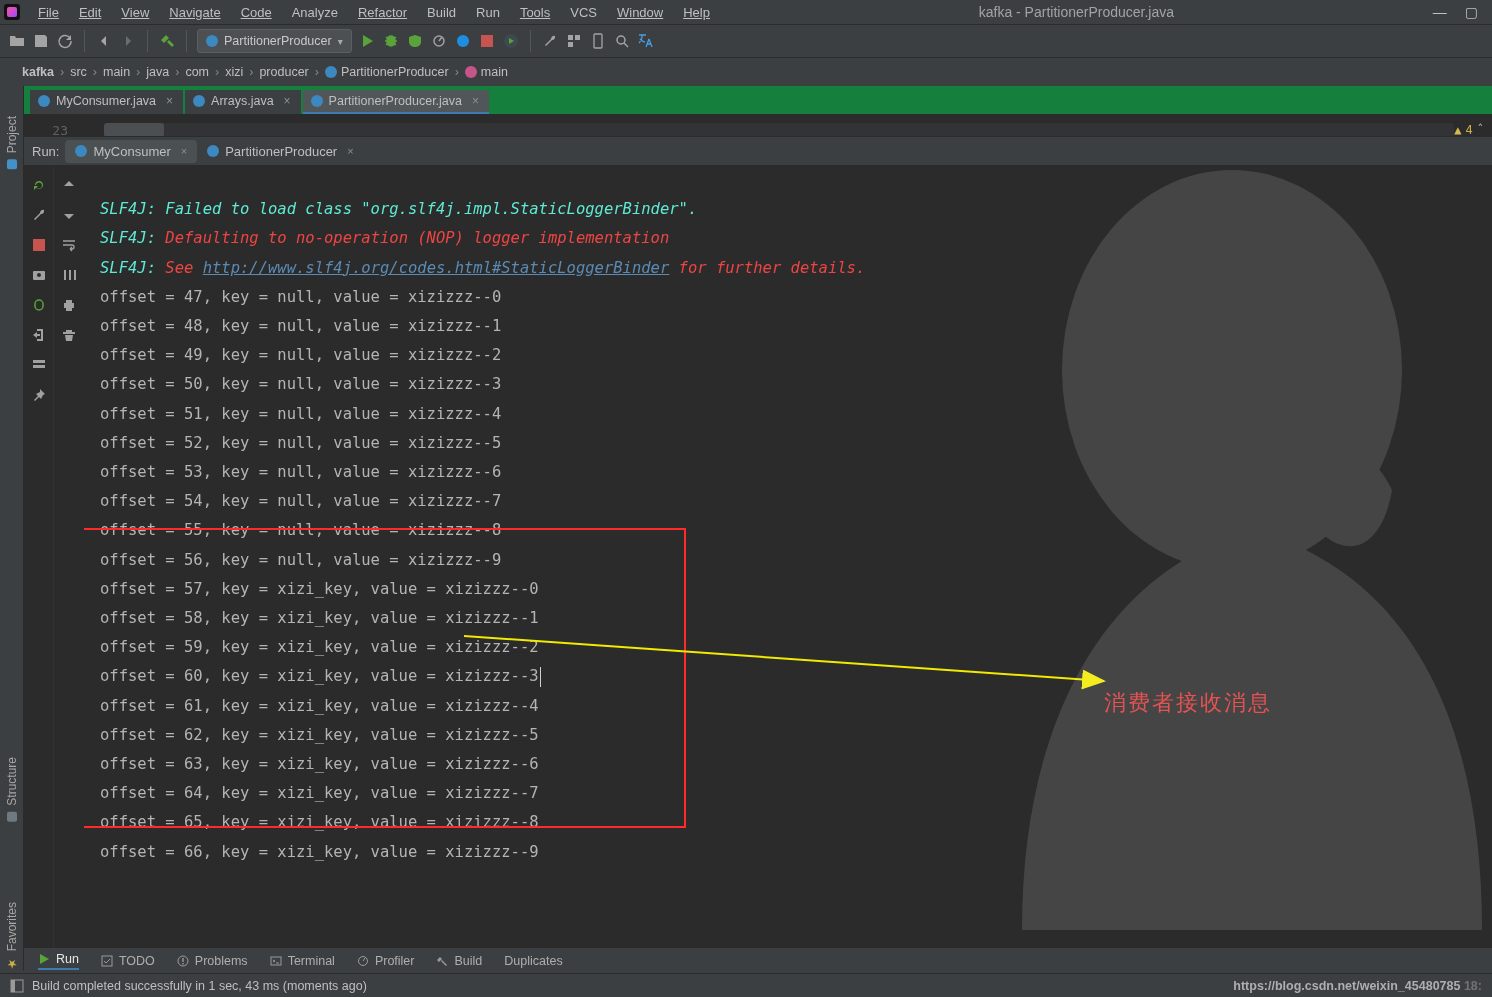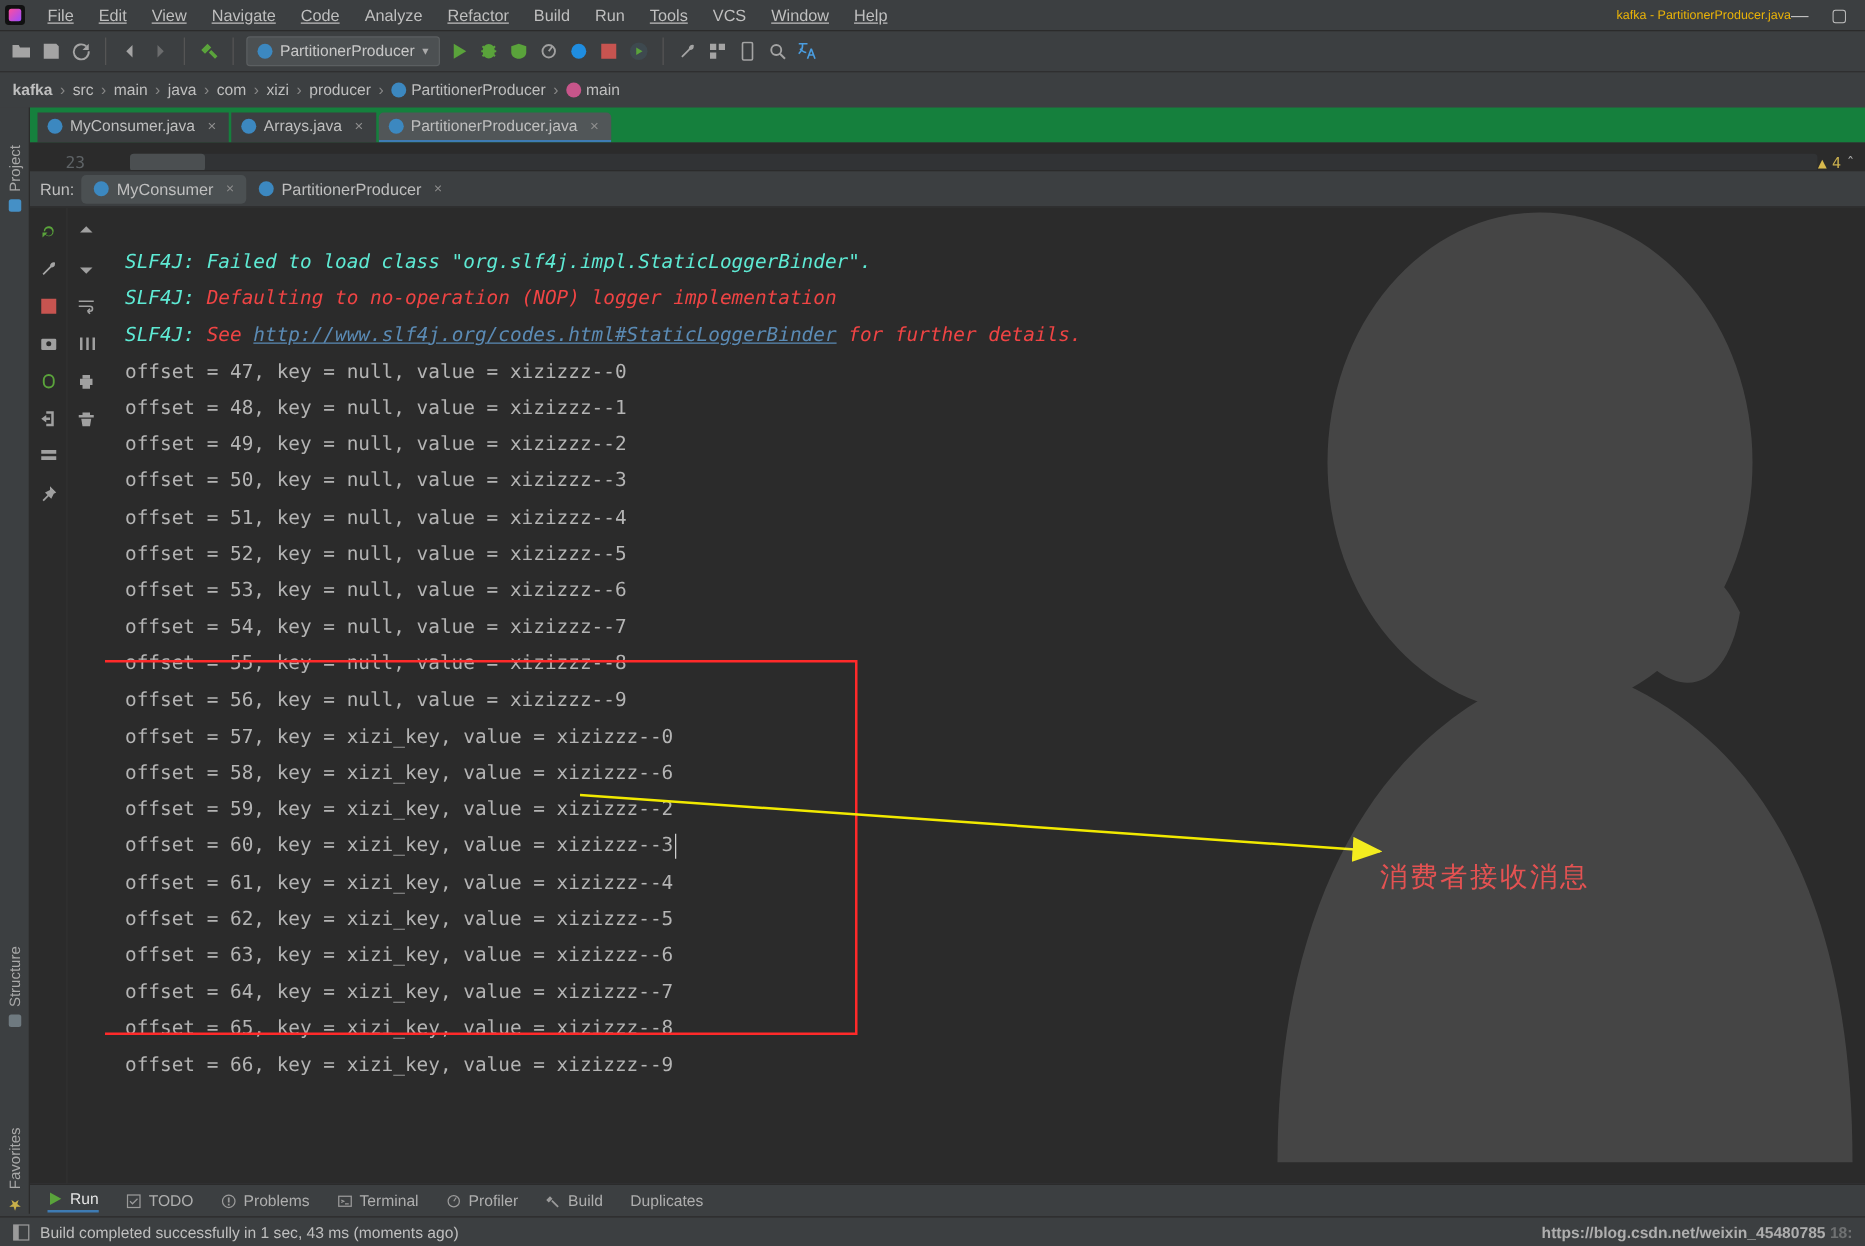--- a/index.html
+++ b/index.html
@@ -24,21 +24,21 @@
   .menubar .app-icon {
     width: 16px; height: 16px; margin-right: 8px;
     background: #111; border-radius: 3px; position: relative;
   }
   .menubar .app-icon::before{
     content:""; position:absolute; inset:3px; border-radius:2px;
     background: linear-gradient(135deg,#ff4d9d,#9a4dff);
   }
   .menubar .menu-item { padding: 2px 10px; cursor: default; }
   .menubar .menu-item u { text-decoration: underline; }
-  .menubar-title { flex:1; text-align:right; color:#eab308; font-size:10px; }
+  .menubar-title { flex:1; text-align:center; color:#a3a3a3; font-size:14px; }
   .menubar .win-btns { display:flex; gap:18px; padding-right:10px; color:#bfbfbf;}
   .menubar .win-btns span { cursor:default; font-size:14px; }
 
   
   .toolbar {
     height: 34px;
     background: #3c3f41;
     border-top: 1px solid #2b2b2b;
     border-bottom: 1px solid #2b2b2b;
     display:flex; align-items:center; gap:6px; padding:0 8px;
@@ -53,21 +53,21 @@
   }
   .cfg-combo .tri{ font-size:10px; color:#aaa; }
   .run-green path { fill:#5aa33b; }
   .bug-green path { fill:#5aa33b; }
   .stop-red { fill:#c75450;}
   .globe { fill:#1f8de0; }
 
   
   .navbar {
     height: 28px; background:#3c3f41;
-    display:flex; align-items:center; padding:0 10px;
+    display:flex; align-items:center; padding:0 22px;
     font-size:12.5px; color:#bfbfbf; gap:2px;
   }
   .navbar .crumb { display:flex; align-items:center; gap:4px; }
   .navbar .chev { color:#888; padding:0 4px; }
   .navbar .crumb .java-ico{ width:12px;height:12px; background:#3c88c0; border-radius:50%; display:inline-block;}
   .navbar .crumb .m-ico{ width:12px;height:12px; background:#c7558a; border-radius:50%; display:inline-block;}
 
   
   .left-rail {
     position:absolute; left:0; top:86px; bottom:26px; width:24px;
@@ -492,21 +492,21 @@
 <span>offset = 48, key = null, value = xizizzz--1</span>
 <span>offset = 49, key = null, value = xizizzz--2</span>
 <span>offset = 50, key = null, value = xizizzz--3</span>
 <span>offset = 51, key = null, value = xizizzz--4</span>
 <span>offset = 52, key = null, value = xizizzz--5</span>
 <span>offset = 53, key = null, value = xizizzz--6</span>
 <span>offset = 54, key = null, value = xizizzz--7</span>
 <span>offset = 55, key = null, value = xizizzz--8</span>
 <span>offset = 56, key = null, value = xizizzz--9</span>
 <span>offset = 57, key = xizi_key, value = xizizzz--0</span>
-<span>offset = 58, key = xizi_key, value = xizizzz--6</span>
+<span>offset = 58, key = xizi_key, value = xizizzz--1</span>
 <span>offset = 59, key = xizi_key, value = xizizzz--2</span>
 <span>offset = 60, key = xizi_key, value = xizizzz--3</span><span class="caret"></span>
 <span>offset = 61, key = xizi_key, value = xizizzz--4</span>
 <span>offset = 62, key = xizi_key, value = xizizzz--5</span>
 <span>offset = 63, key = xizi_key, value = xizizzz--6</span>
 <span>offset = 64, key = xizi_key, value = xizizzz--7</span>
 <span>offset = 65, key = xizi_key, value = xizizzz--8</span>
 <span>offset = 66, key = xizi_key, value = xizizzz--9</span>
     
     <div class="hl-box" style="top:362px; width:606px; height:300px;"></div>

